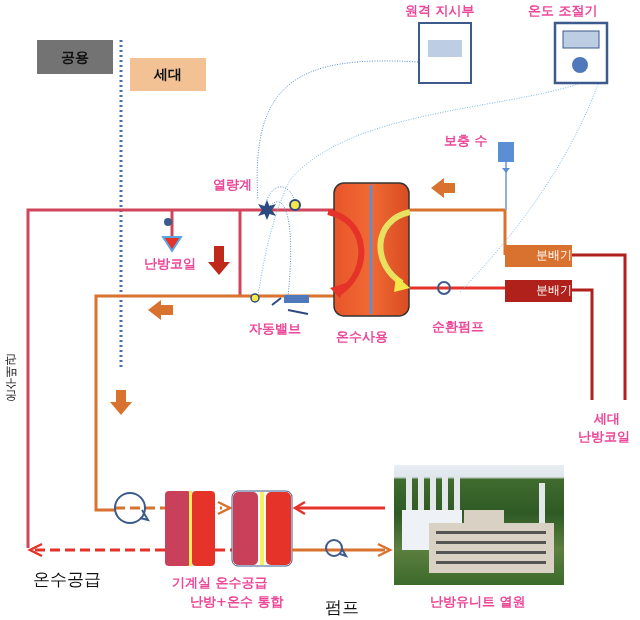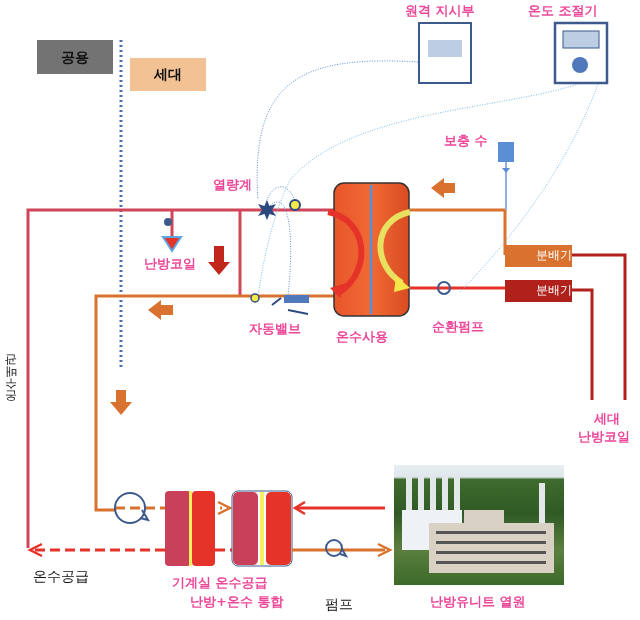--- a/index.html
+++ b/index.html
@@ -1,19 +1,19 @@
 <!DOCTYPE html>
 <html><head>
 <meta charset="utf-8">
 <style>
   html,body{margin:0;padding:0;background:#fff;}
   body{width:640px;height:620px;position:relative;overflow:hidden;font-family:"DejaVu Sans","Liberation Sans",sans-serif;}
   svg{position:absolute;left:0;top:0;}
   .lbl{position:absolute;font-weight:bold;font-size:13px;color:#ec4899;white-space:nowrap;}
-  .lbl-n{position:absolute;font-size:14px;color:#111;white-space:nowrap;}
+  .lbl-n{position:absolute;font-size:17px;color:#111;white-space:nowrap;}
   .tag{position:absolute;font-weight:bold;font-size:14px;color:#111;text-align:center;line-height:30px;}
   .dist{position:absolute;color:#fff;font-size:12px;text-align:right;line-height:20px;}
   .vert{position:absolute;font-size:12px;color:#111;writing-mode:vertical-rl;transform:rotate(180deg);}
   .plant{position:absolute;left:394px;top:465px;width:170px;height:120px;overflow:hidden;
     background:linear-gradient(#e8eef2 0%,#dfe7ec 10%,#3f6b2e 12%,#2f5a25 40%,#5c7f3f 70%,#3b6a2a 100%);}
   .plant .bldg{position:absolute;background:#d9d2c4;}
   .plant .win{position:absolute;background:#555;}
   .plant .stack{position:absolute;background:#e4e7ea;width:6px;}
 </style>
 </head>

